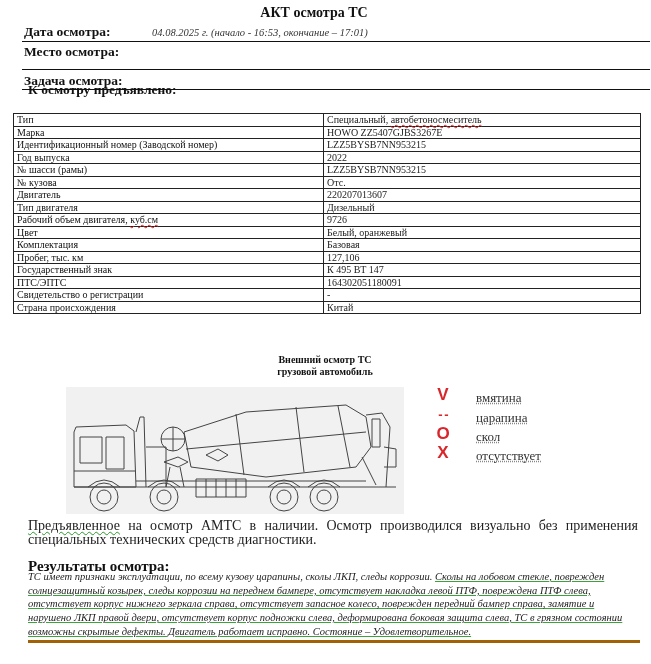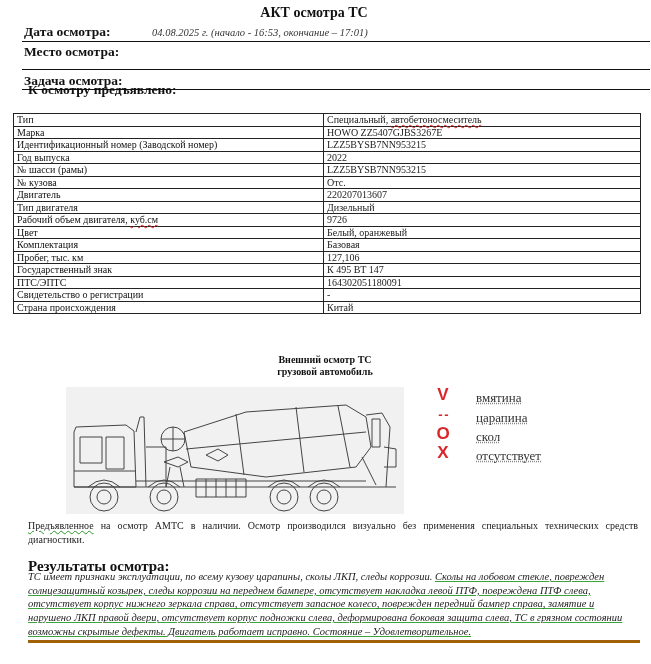--- a/index.html
+++ b/index.html
@@ -18,21 +18,21 @@
   table.spec td.k { width: 303px; font-weight: normal; }
   table.spec td.v { color: #222; }
   .ext-title { position: absolute; left: 225px; top: 354px; width: 200px; text-align: center;
                font-weight: bold; font-size: 10px; line-height: 12px; }
   .truck { position: absolute; left: 66px; top: 387px; width: 338px; height: 127px; background: #f1f1f1; }
   .legend { position: absolute; left: 432px; top: 386px; }
   .legend .row { position: absolute; left: 0; width: 140px; height: 20px; }
   .legend .sym { position: absolute; left: 0; width: 22px; text-align: center; color: #d9262b;
                  font-family: "Liberation Sans", sans-serif; font-weight: bold; font-size: 17px; line-height: 18px; }
   .legend .txt { position: absolute; left: 44px; top: 4px; font-size: 13px; color: #333; text-decoration: underline dotted #888; }
-  .para { position: absolute; left: 28px; top: 519px; width: 610px; font-size: 10px; line-height: 14px;
+  .para { position: absolute; left: 28px; top: 519px; width: 610px; font-size: 14px; line-height: 14px;
           text-align: justify; color: #222; }
   .res-h { position: absolute; left: 28px; top: 558px; font-weight: bold; font-size: 15px; }
   .res { position: absolute; left: 28px; top: 570px; width: 612px; font-style: italic; font-size: 10.5px;
          line-height: 13.7px; color: #222; border-bottom: 3px solid #a16207; padding-bottom: 1px; }
   .res .g { text-decoration: underline #3aa33a; }
 </style>
 </head>
 <body>
 
 <div class="title">АКТ осмотра ТС</div>

